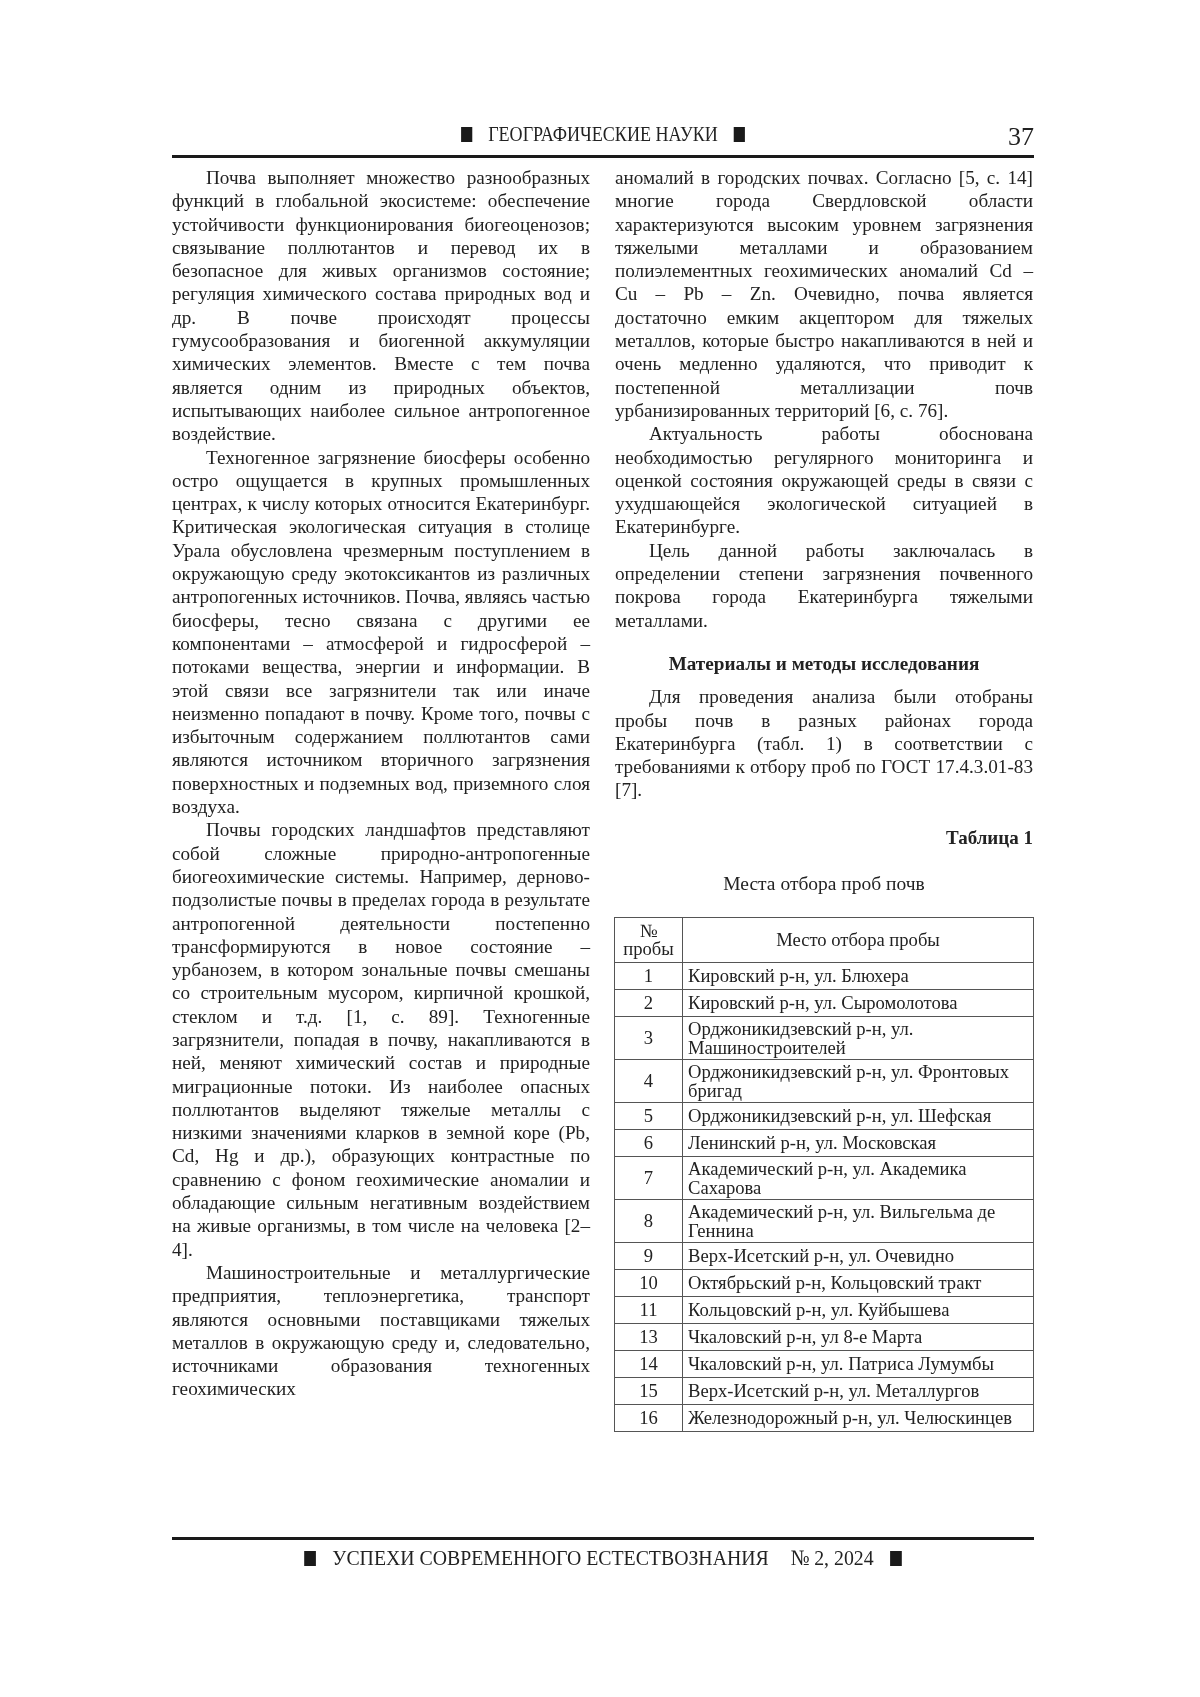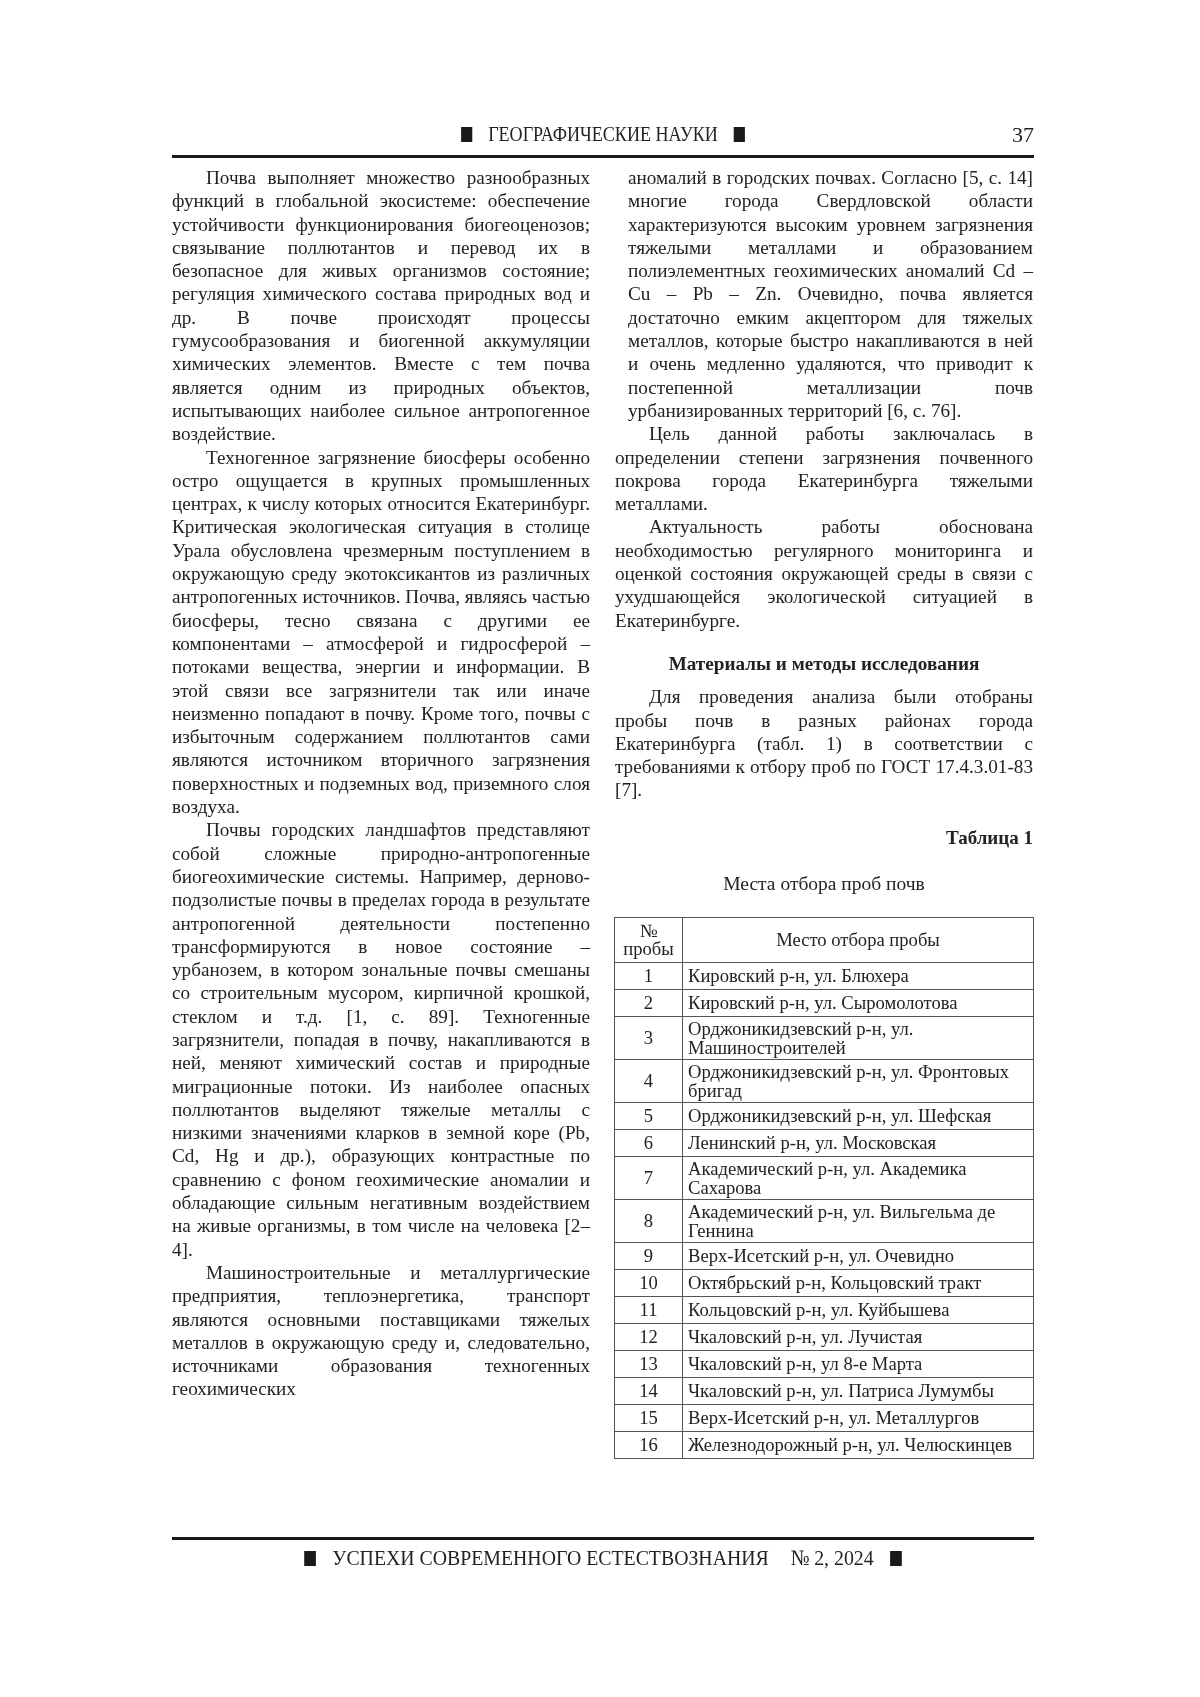--- a/index.html
+++ b/index.html
@@ -3,29 +3,29 @@
 <meta charset="utf-8">
 <style>
   html, body { margin: 0; padding: 0; background: #ffffff; }
   body { width: 1200px; height: 1697px; position: relative; overflow: hidden;
          font-family: "Liberation Serif", "DejaVu Serif", serif; color: #222; }
 
   .header { position: absolute; left: 172px; top: 118px; width: 862px; height: 34px; }
   .header .title-wrap { position: absolute; left: 0; right: 0; top: 4px; text-align: center;
          font-size: 21px; letter-spacing: 0px; transform: scaleX(0.86); }
   .sq { display: inline-block; width: 13px; height: 15px; background: #1a1a1a; vertical-align: -1px; margin: 0 18px; }
-  .header .page-num { position: absolute; right: 0; top: 4px; font-size: 22px; }
+  .header .page-num { position: absolute; right: 0; top: 4px; font-size: 26px; }
   .rule-top { position: absolute; left: 172px; top: 155px; width: 862px; height: 3px; background: #1a1a1a; }
 
   .col { position: absolute; top: 166px; width: 418px; font-size: 19.2px; line-height: 23.3px;
          text-align: justify; hyphens: manual; }
   .col.left { left: 172px; }
   .col.right { left: 615px; }
   .col p { margin: 0; text-indent: 34px; }
-  .col p.noind { text-indent: 0; margin-left: 13px; }
+  .col p.noind { text-indent: 0; }
   .section-heading { font-weight: bold; text-align: center; margin: 20px 0 10px 0 !important; text-indent: 0 !important; font-family: Liberation Serif, serif; }
 
   .table-label { position: absolute; left: 615px; top: 827px; width: 418px; text-align: right;
          font-weight: bold; font-size: 19px; }
   .table-caption { position: absolute; left: 615px; top: 860px; width: 418px; text-align: center;
          font-size: 19.5px; line-height: 22px; margin-top: 13px; }
 
   table.samples { position: absolute; left: 614px; top: 917px; width: 420px; border-collapse: collapse;
          font-size: 18.6px; line-height: 19.5px; }
   table.samples th, table.samples td { border: 1.5px solid #555; padding: 1px 5px; }
@@ -54,22 +54,22 @@
 
 <div class="col left">
   <p>Почва выполняет множество разнообразных функций в глобальной экосистеме: обеспечение устойчивости функционирования биогеоценозов; связывание поллютантов и перевод их в безопасное для живых организмов состояние; регуляция химического состава природных вод и др. В почве происходят процессы гумусообразования и биогенной аккумуляции химических элементов. Вместе с тем почва является одним из природных объектов, испытывающих наиболее сильное антропогенное воздействие.</p>
   <p>Техногенное загрязнение биосферы особенно остро ощущается в крупных промышленных центрах, к числу которых относится Екатеринбург. Критическая экологическая ситуация в столице Урала обусловлена чрезмерным поступлением в окружающую среду экотоксикантов из различных антропогенных источников. Почва, являясь частью биосферы, тесно связана с другими ее компонентами – атмосферой и гидросферой – потоками вещества, энергии и информации. В этой связи все загрязнители так или иначе неизменно попадают в почву. Кроме того, почвы с избыточным содержанием поллютантов сами являются источником вторичного загрязнения поверхностных и подземных вод, приземного слоя воздуха.</p>
   <p>Почвы городских ландшафтов представляют собой сложные природно-антропогенные биогеохимические системы. Например, дерново-подзолистые почвы в пределах города в результате антропогенной деятельности постепенно трансформируются в новое состояние – урбанозем, в котором зональные почвы смешаны со строительным мусором, кирпичной крошкой, стеклом и т.д. [1, с. 89]. Техногенные загрязнители, попадая в почву, накапливаются в ней, меняют химический состав и природные миграционные потоки. Из наиболее опасных поллютантов выделяют тяжелые металлы с низкими значениями кларков в земной коре (Pb, Cd, Hg и др.), образующих контрастные по сравнению с фоном геохимические аномалии и обладающие сильным негативным воздействием на живые организмы, в том числе на человека [2–4].</p>
   <p>Машиностроительные и металлургические предприятия, теплоэнергетика, транспорт являются основными поставщиками тяжелых металлов в окружающую среду и, следовательно, источниками образования техногенных геохимических</p>
 </div>
 
 <div class="col right">
   <p class="noind">аномалий в городских почвах. Согласно [5, с. 14] многие города Свердловской области характеризуются высоким уровнем загрязнения тяжелыми металлами и образованием полиэлементных геохимических аномалий Cd – Cu – Pb – Zn. Очевидно, почва является достаточно емким акцептором для тяжелых металлов, которые быстро накапливаются в ней и очень медленно удаляются, что приводит к постепенной металлизации почв урбанизированных территорий [6, с. 76].</p>
+  <p>Актуальность работы обоснована необходимостью регулярного мониторинга и оценкой состояния окружающей среды в связи с ухудшающейся экологической ситуацией в Екатеринбурге.</p>
   <p>Цель данной работы заключалась в определении степени загрязнения почвенного покрова города Екатеринбурга тяжелыми металлами.</p>
-  <p>Актуальность работы обоснована необходимостью регулярного мониторинга и оценкой состояния окружающей среды в связи с ухудшающейся экологической ситуацией в Екатеринбурге.</p>
   <p class="section-heading">Материалы и методы исследования</p>
   <p>Для проведения анализа были отобраны пробы почв в разных районах города Екатеринбурга (табл. 1) в соответствии с требованиями к отбору проб по ГОСТ 17.4.3.01-83 [7].</p>
 </div>
 
 <div class="table-label">Таблица 1</div>
 <div class="table-caption">
   <div>Места отбора проб почв</div>
 </div>
 
 <table class="samples">
@@ -121,24 +121,20 @@
       </tr>
       <tr class="single">
         <td class="num">10</td>
         <td class="place">Октябрьский р-н, Кольцовский тракт</td>
       </tr>
       <tr class="single">
         <td class="num">11</td>
         <td class="place">Кольцовский р-н, ул. Куйбышева</td>
       </tr>
       <tr class="single">
-        <td class="num">12</td>
-        <td class="place">Чкаловский р-н, ул. Лучистая</td>
-      </tr>
-      <tr class="single">
         <td class="num">13</td>
         <td class="place">Чкаловский р-н, ул 8-е Марта</td>
       </tr>
       <tr class="single">
         <td class="num">14</td>
         <td class="place">Чкаловский р-н, ул. Патриса Лумумбы</td>
       </tr>
       <tr class="single">
         <td class="num">15</td>
         <td class="place">Верх-Исетский р-н, ул. Металлургов</td>

